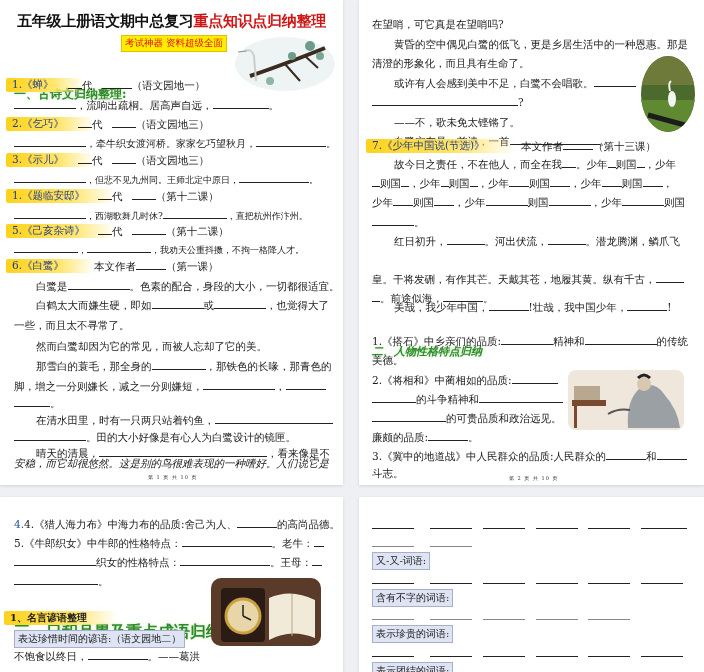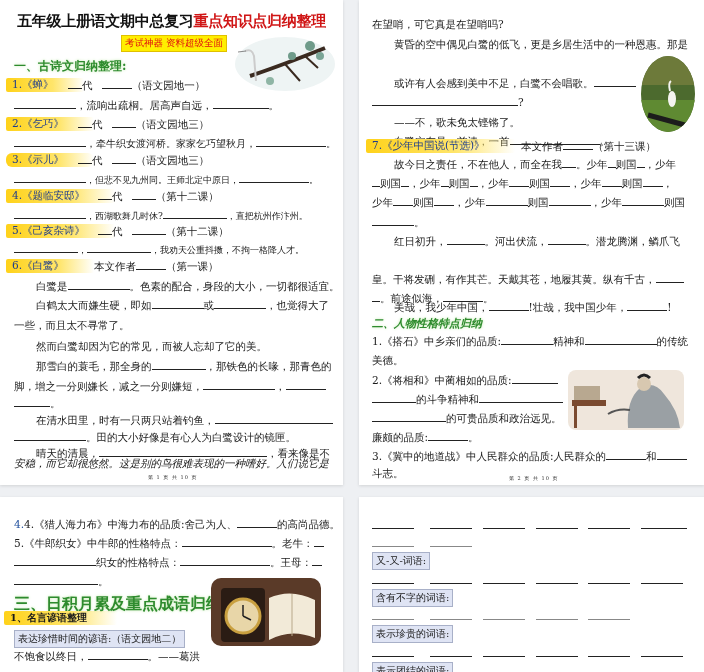--- a/index.html
+++ b/index.html
@@ -8,21 +8,21 @@
   .page { position: absolute; background: #fff; box-shadow: 0 1px 3px rgba(0,0,0,0.12); overflow: hidden; }
   #p1 { left: 0; top: 0; width: 343px; height: 485px; }
   #p2 { left: 359px; top: 0; width: 345px; height: 485px; }
   #p3 { left: 0; top: 497px; width: 343px; height: 175px; }
   #p4 { left: 359px; top: 497px; width: 396px; height: 175px; }
   .line { position: absolute; font-size: 10.5px; line-height: 14px; white-space: nowrap; }
   .u { display: inline-block; border-bottom: 1px solid #222; height: 11px; vertical-align: baseline; }
   .title { position: absolute; top: 12px; left: 0; width: 343px; text-align: center; font-size: 15px; font-weight: bold; color: #111; letter-spacing: -0.3px; }
   .title .red { color: #d01515; }
   .badge { position: absolute; top: 35px; left: 121px; background: #ffee00; color: #e01010; font-size: 9.5px; padding: 1px 3px; border: 1px solid #e0c000; }
-  .sec { position: absolute; font-size: 12px; font-weight: bold; color: #2e8b2e; text-shadow: 0 0 3px #bfe8a8; }
+  .sec { position: absolute; font-size: 12px; font-weight: bold; color: #2e8b2e; text-shadow: 0 0 3px #bfe8a8; margin-top: 28px; }
   .hl { position: absolute; font-size: 10.5px; color: #1e3c8c; padding: 0 30px 0 6px; background: linear-gradient(90deg, #ffd21a 0%, #ffe56a 60%, rgba(255,240,150,0) 100%); border-radius: 2px; }
   .blue { color: #1e4e9c; }
   .footer { position: absolute; font-size: 5px; color: #333; letter-spacing: 1px; }
   .box { position: absolute; font-size: 10px; background: #dfe4f4; border: 1px solid #a8b0c8; padding: 1px 3px; }
   .dash { position: absolute; height: 1px; background: #222; }
   .dash.gray { background: #888; }
   .img { position: absolute; }
 </style>
 </head>
 <body>
@@ -58,30 +58,30 @@
 
   <div class="hl" style="left:6px;top:117px;">2.《乞巧》</div>
   <div class="line" style="left:78px;top:117px;">
     <span class="u" style="width:14px"></span><span>代</span>
     <span class="u" style="width:24px;margin-left:6px"></span><span>（语文园地三）</span>
   </div>
   <div class="line" style="left:14px;top:136px;font-size:10px;">
     <span class="u" style="width:72px"></span><span>，牵牛织女渡河桥。家家乞巧望秋月，</span><span class="u" style="width:70px"></span><span>。</span>
   </div>
 
-  <div class="hl" style="left:6px;top:153px;border-radius:6px;">3.《示儿》</div>
+  <div class="hl" style="left:6px;top:153px;">3.《示儿》</div>
   <div class="line" style="left:78px;top:153px;">
     <span class="u" style="width:14px"></span><span>代</span>
     <span class="u" style="width:24px;margin-left:6px"></span><span>（语文园地三）</span>
   </div>
   <div class="line" style="left:14px;top:172px;font-size:9px;">
     <span class="u" style="width:72px"></span><span>，但悲不见九州同。王师北定中原日，</span><span class="u" style="width:70px"></span><span>。</span>
   </div>
 
-  <div class="hl" style="left:6px;top:189px;">4.《题临安邸》</div>
+  <div class="hl" style="left:6px;top:189px;">1.《题临安邸》</div>
   <div class="line" style="left:98px;top:189px;">
     <span class="u" style="width:14px"></span><span>代</span>
     <span class="u" style="width:24px;margin-left:6px"></span><span>（第十二课）</span>
   </div>
   <div class="line" style="left:14px;top:208px;font-size:9px;">
     <span class="u" style="width:72px"></span><span>，西湖歌舞几时休?</span><span class="u" style="width:64px"></span><span>，直把杭州作汴州。</span>
   </div>
 
   <div class="hl" style="left:6px;top:224px;text-align:right;">5.《己亥杂诗》</div>
   <div class="line" style="left:98px;top:224px;">
@@ -141,20 +141,21 @@
   <div class="line" style="left:36px;top:446px;">
     <span>晴天的清晨，</span><span class="u" style="width:168px"></span><span>，看来像是不</span>
   </div>
   <div class="line" style="left:14px;top:456px;font-style:italic;">安稳，而它却很悠然。这是别的鸟很难表现的一种嗜好。人们说它是</div>
   <div class="footer" style="left:148px;top:474px;">第 1 页 共 10 页</div>
 </div>
 
 <div class="page" id="p2">
   <div class="line" style="left:13px;top:17px;">在望哨，可它真是在望哨吗?</div>
   <div class="line" style="left:35px;top:37px;">黄昏的空中偶见白鹭的低飞，更是乡居生活中的一种恩惠。那是</div>
+  <div class="line" style="left:13px;top:56px;">清澄的形象化，而且具有生命了。</div>
   <div class="line" style="left:35px;top:76px;">
     <span>或许有人会感到美中不足，白鹭不会唱歌。</span><span class="u" style="width:42px"></span>
   </div>
   <div class="line" style="left:13px;top:95px;">
     <span class="u" style="width:146px"></span><span>?</span>
   </div>
   <div class="line" style="left:35px;top:115px;">——不，歌未免太铿锵了。</div>
   <div class="line" style="left:35px;top:134px;">
     <span>白鹭实在是一首诗，一首</span><span class="u" style="width:90px"></span><span>。</span>
   </div>

